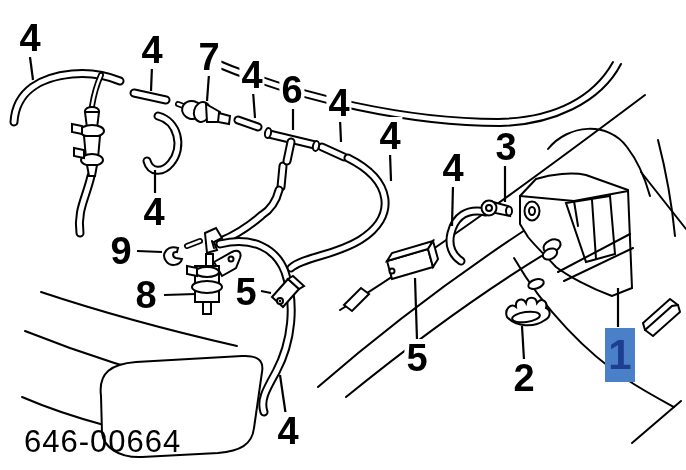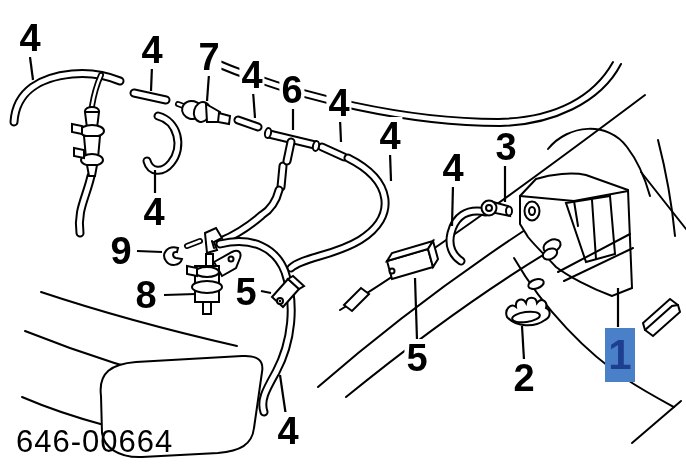--- a/index.html
+++ b/index.html
@@ -19,21 +19,21 @@
   .callout{
     position:absolute;transform:translate(-50%,-50%);
     font-weight:700;font-size:38px;line-height:1;color:#000;
     background:#fff;padding:0 2px;user-select:none;
   }
   .callout.highlighted{
     width:30px;height:54px;display:flex;align-items:center;justify-content:center;
     font-size:42px;padding:0;
   }
   #catalog-number{
-    position:absolute;left:16px;top:424px;
+    position:absolute;left:24px;top:424px;
     font-size:31px;color:#000;letter-spacing:1px;
   }
 </style>
 </head>
 <body>
 
 <svg id="art" width="686" height="470" viewBox="0 0 686 470">
 
   <g>
 

